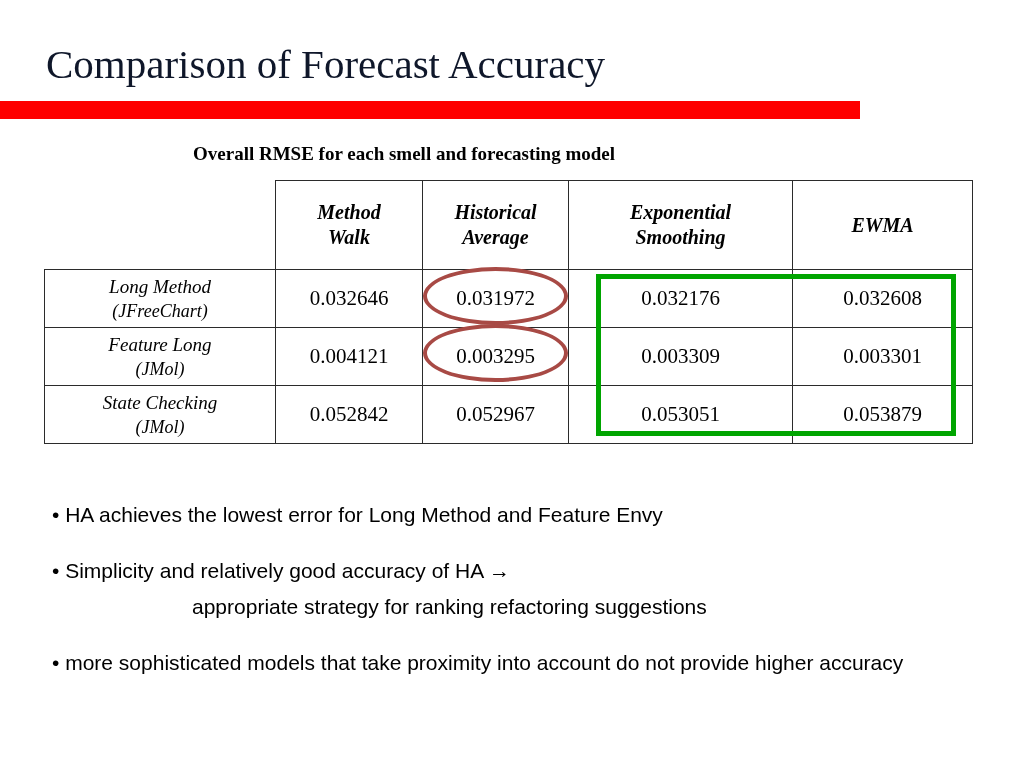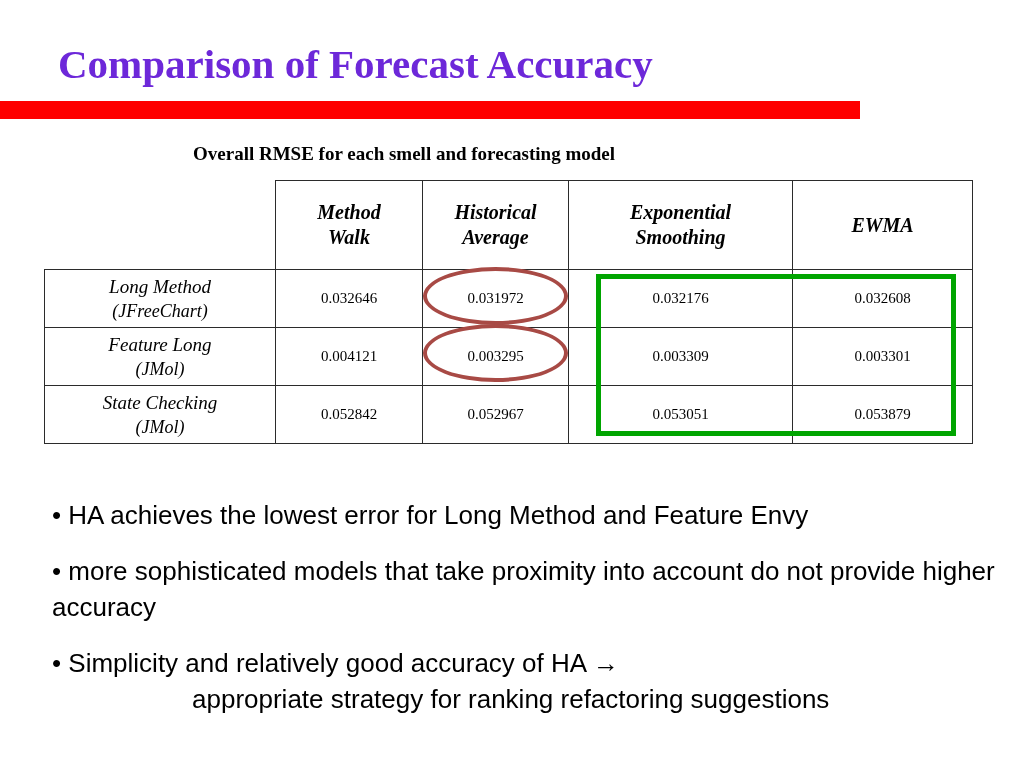--- a/index.html
+++ b/index.html
@@ -15,27 +15,26 @@
     font-family: "Liberation Sans", sans-serif;
     color: #000000;
   }
 
   
   #slide-title {
     position: absolute;
     left: 46px;
     top: 40px;
     font-family: "Liberation Serif", serif;
-    font-weight: bold;
+    font-weight: normal;
     font-size: 41px;
     line-height: 48px;
     letter-spacing: 0px;
     white-space: nowrap;
-    color: #6d28d9;
-    margin-left: 12px;
+    color: #0f172a;
   }
 
   #title-rule {
     position: absolute;
     left: 0px;
     top: 101px;
     width: 860px;
     height: 18px;
     background: #fe0000;
   }
@@ -96,21 +95,21 @@
     display: block;
     font-size: 19px;
   }
   td.rowhead .proj {
     font-style: italic;
     font-weight: normal;
     display: block;
     font-size: 18px;
   }
   td.val {
-    font-size: 15px;
+    font-size: 21px;
     height: 57px;
     font-family: "Liberation Serif", serif;
   }
 
   
   col.c0 { width: 231px; }
   col.c1 { width: 147px; }
   col.c2 { width: 146px; }
   col.c3 { width: 224px; }
   col.c4 { width: 180px; }
@@ -145,21 +144,21 @@
 
   
   #bullets {
     position: absolute;
     left: 52px;
     top: 497px;
     width: 950px;
   }
   .bullet {
     font-family: "Liberation Sans", sans-serif;
-    font-size: 26px;
+    font-size: 21px;
     line-height: 36px;
     color: #000000;
     margin-bottom: 20px;
   }
   .bullet .btext { display: inline; }
   .bullet .cont {
     display: block;
     padding-left: 140px;
   }
 </style>
@@ -240,19 +239,19 @@
   <div class="ellipse-annot" id="ellipse-ha-long"></div>
   <div class="ellipse-annot" id="ellipse-ha-fe"></div>
   <div id="rect-annot-es-ewma"></div>
 </div>
 
 <div id="bullets">
   <div class="bullet">
     <span class="btext">• HA achieves the lowest error for Long Method and Feature Envy</span>
   </div>
   <div class="bullet">
-    <span class="btext">• more sophisticated models that take proximity into account do not provide higher accuracy</span>
-  </div>
-  <div class="bullet">
     <span class="btext">• Simplicity and relatively good accuracy of HA →</span>
     <span class="cont">appropriate strategy for ranking refactoring suggestions</span>
   </div>
+  <div class="bullet">
+    <span class="btext">• more sophisticated models that take proximity into account do not provide higher accuracy</span>
+  </div>
 </div>
 
 </body></html>

